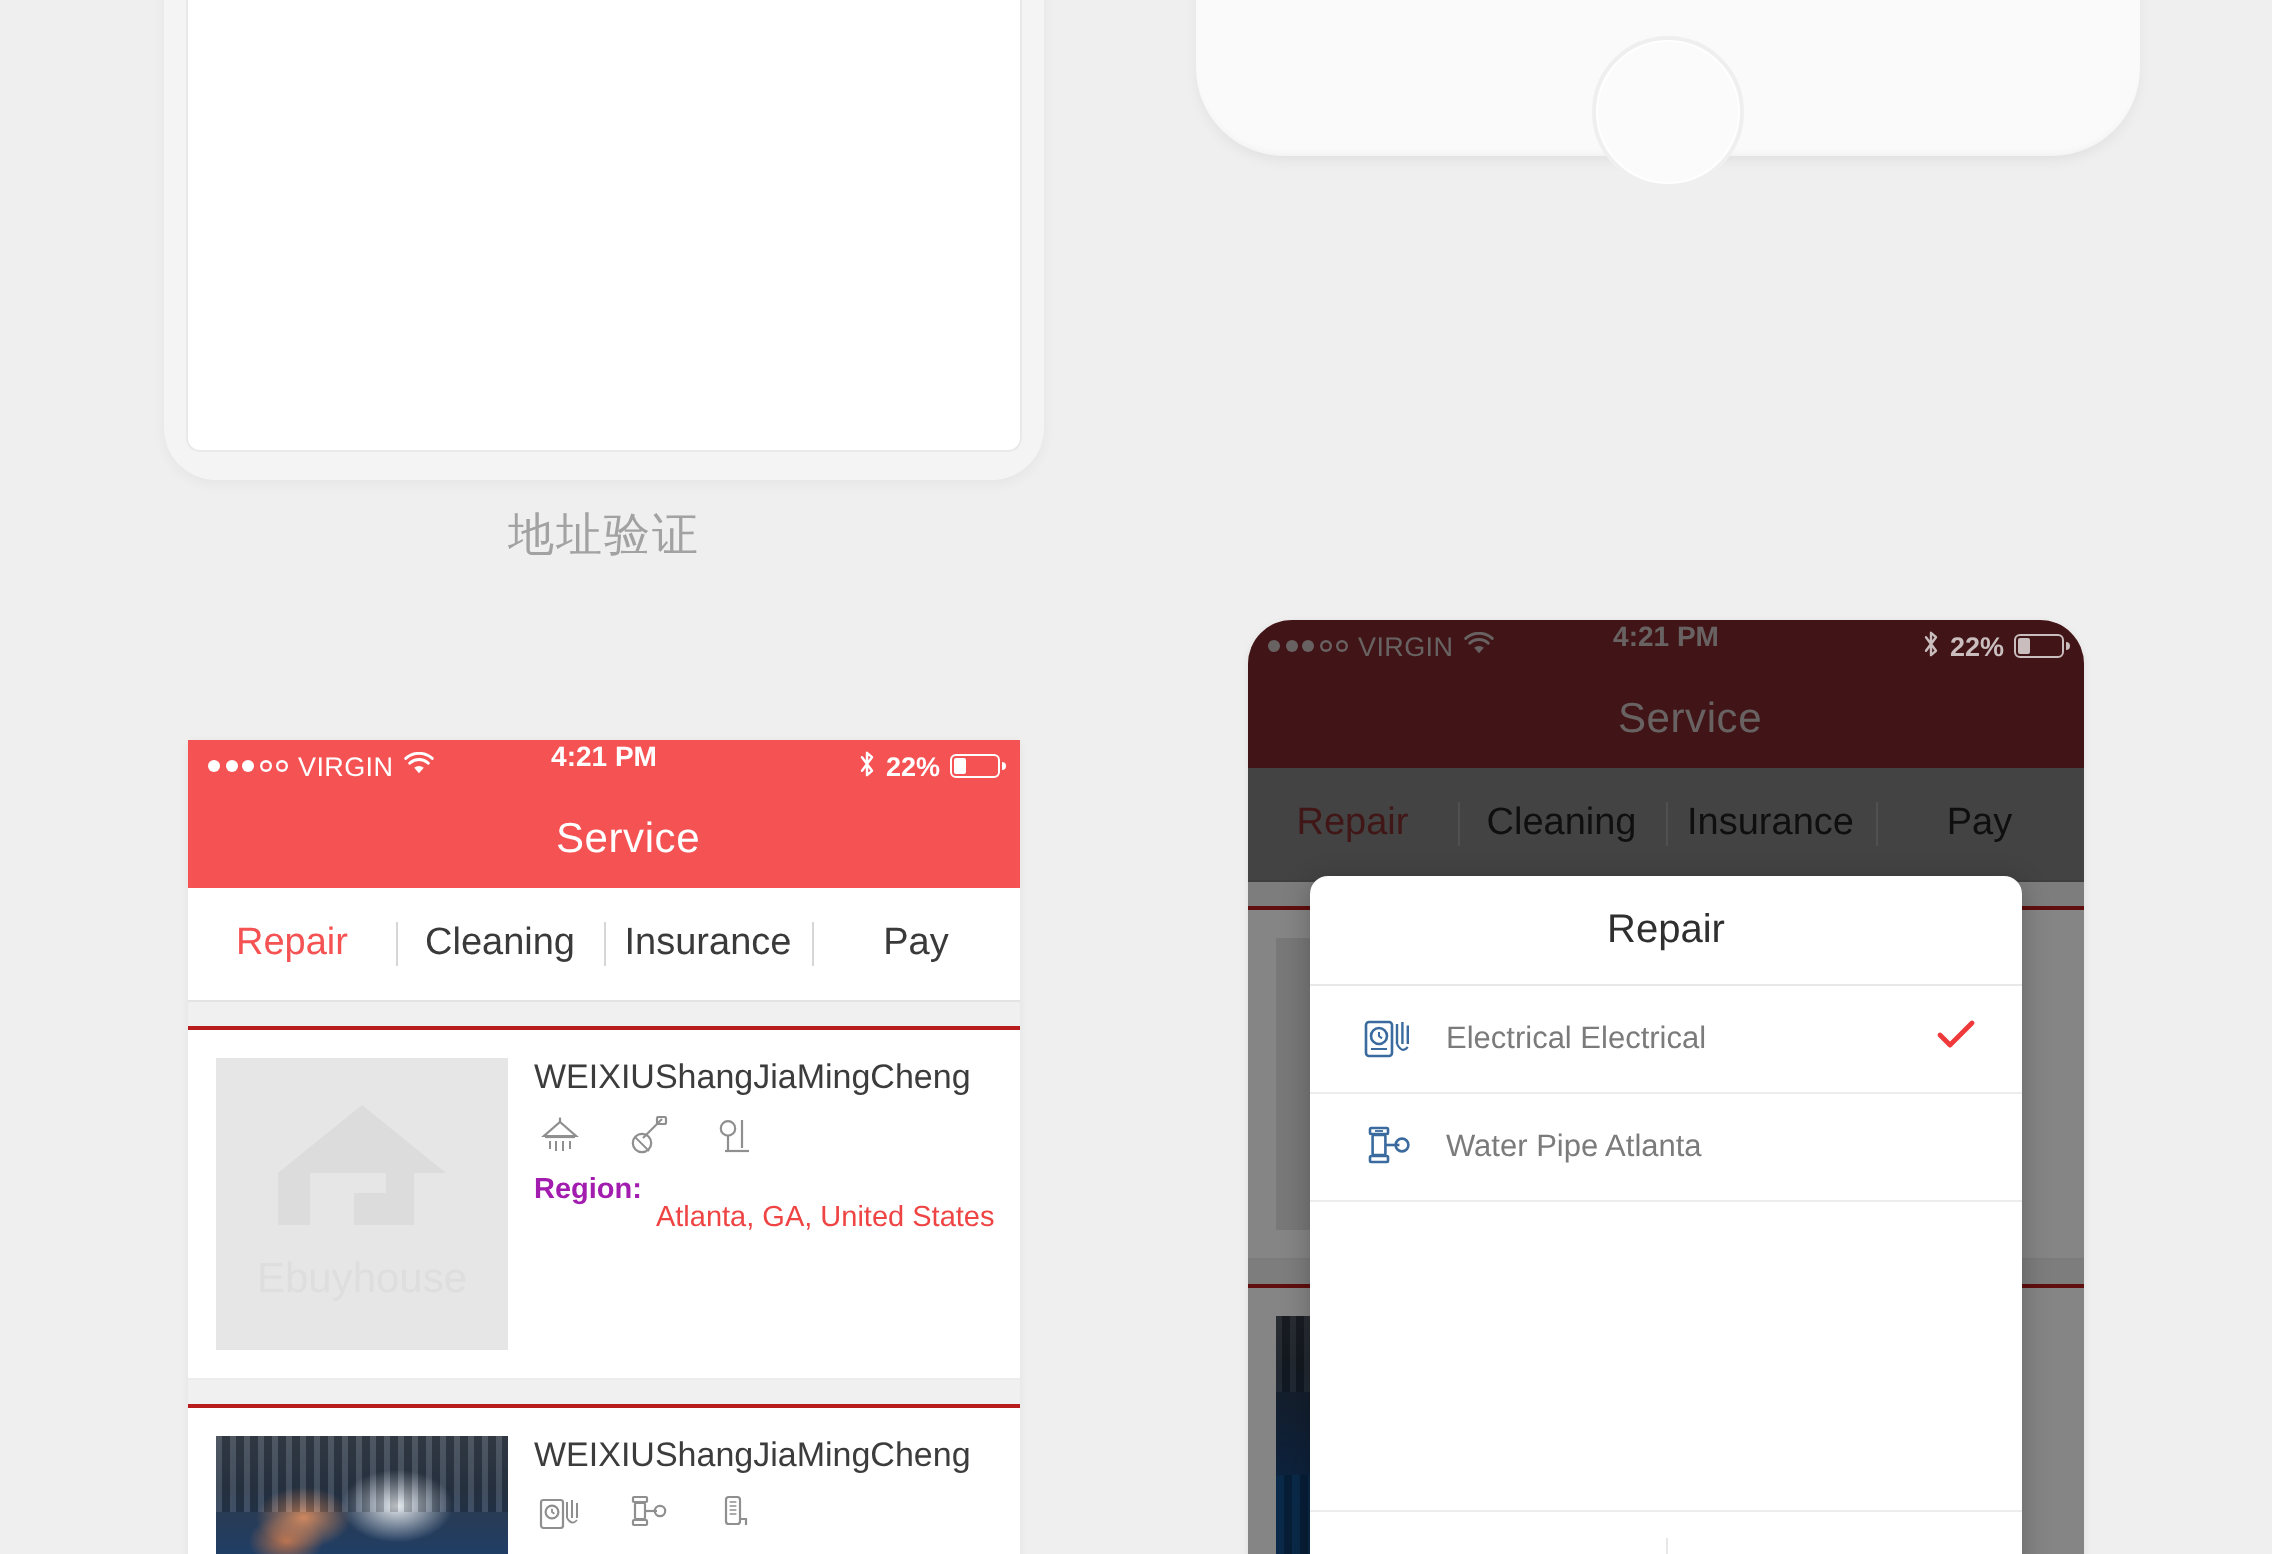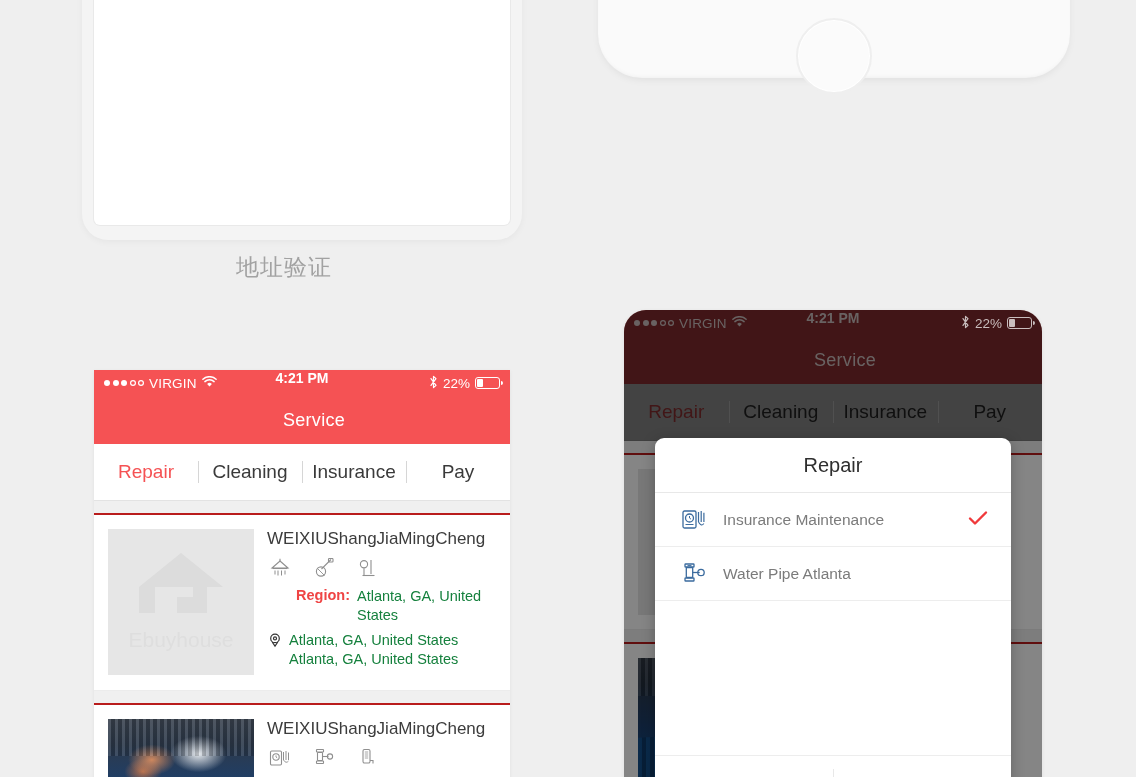--- a/index.html
+++ b/index.html
@@ -28,21 +28,21 @@
   }
   #phone-top-left-shell {
     position: absolute;
     left: 82px; top: -80px; width: 440px; height: 320px;
     border-radius: 26px;
     background: #f4f4f4;
     box-shadow: 0 2px 7px rgba(0,0,0,0.045);
   }
   #caption-address {
     position: absolute;
-    left: 76px; top: 252px; width: 416px;
+    left: 94px; top: 252px; width: 416px;
     text-align: center;
     color: #a2a2a2;
     font-size: 23px;
     letter-spacing: 1px;
   }
 
   
   #phone-top-right {
     position: absolute;
     left: 598px; top: -150px; width: 472px; height: 228px;
@@ -91,21 +91,21 @@
     pointer-events: none;
   }
   .sb-right {
     margin-left: auto; display: flex; align-items: center; gap: 5px;
     position: relative; z-index: 2;
   }
   .dots { display: flex; align-items: center; gap: 2.5px; }
   .dot { width: 6px; height: 6px; border-radius: 50%; background: #fff; }
   .dot.hollow { background: transparent; box-shadow: inset 0 0 0 1.2px #fff; }
   .carrier { font-size: 13.5px; letter-spacing: 0.2px; }
-  .pct { font-size: 13.5px; font-weight: normal; }
+  .pct { font-size: 13.5px; font-weight: bold; }
   .battery {
     width: 25px; height: 12px;
     border: 1.3px solid #fff; border-radius: 3px;
     position: relative; padding: 1.3px;
     box-sizing: border-box;
   }
   .battery::after {
     content: ""; position: absolute;
     right: -3.6px; top: 3.4px;
     width: 2px; height: 4px;
@@ -114,21 +114,21 @@
   }
   .battery i {
     display: block; height: 100%;
     width: 30%; background: #fff; border-radius: 1px;
   }
 
   
   .navbar {
     height: 48px;
     display: flex; align-items: center; justify-content: center;
-    color: #fff; font-size: 18px; letter-spacing: 0.3px; padding-left: 24px;
+    color: #fff; font-size: 21px; letter-spacing: 0.3px; padding-left: 24px;
   }
   .red-header { background: #f55254; }
   .red-header-dim { background: #7d2a2c; }
   .red-header-dim .navbar, .red-header-dim .statusbar { color: #c9bdbd; }
   .red-header-dim .dot { background: #c9bdbd; }
   .red-header-dim .dot.hollow { background: transparent; box-shadow: inset 0 0 0 1.2px #c9bdbd; }
   .red-header-dim .battery { border-color: #c9bdbd; }
   .red-header-dim .battery::after,
   .red-header-dim .battery i { background: #c9bdbd; }
 
@@ -180,22 +180,22 @@
   .thumb .ph-label {
     position: absolute; left: 0; right: 0; top: 68%;
     text-align: center;
     color: #dedede; font-size: 21px;
   }
   .cardbody { flex: 1; padding-left: 13px; min-width: 0; }
   .shopname { font-size: 17px; color: #3c3c3c; margin-bottom: 9px; }
   .svc-icons { display: flex; gap: 22px; margin: 0 0 9px 2px; }
   .svc-icons svg { display: block; }
   .field { display: flex; align-items: flex-start; margin-bottom: 6px; font-size: 14.5px; }
-  .field .lbl { color: #ef4444; font-weight: bold; margin-right: 7px; white-space: nowrap; margin-left: 29px; }
-  .field .val { color: #15803d; line-height: 1.32; }
+  .field .lbl { color: #a21caf; font-weight: bold; margin-right: 7px; white-space: nowrap; }
+  .field .val { color: #ef4444; line-height: 1.32; margin-top: 13px; }
   .field .ico { flex: 0 0 22px; margin-top: 1px; }
   .field .ico svg { display: block; }
 
   
   .photo {
     position: absolute; inset: 0;
     background:
       radial-gradient(ellipse 34px 22px at 30% 28%, rgba(216,140,95,0.95), rgba(216,140,95,0) 70%),
       radial-gradient(ellipse 26px 18px at 24% 36%, rgba(198,118,76,0.9), rgba(198,118,76,0) 72%),
       radial-gradient(ellipse 40px 26px at 62% 24%, rgba(236,240,244,0.95), rgba(236,240,244,0) 70%),
@@ -352,30 +352,20 @@
                 <path d="M14 2 v14"></path>
                 <path d="M5.5 17.5 h12"></path>
                 <circle cx="7" cy="6.2" r="3.6"></circle>
                 <path d="M7 9.8 v7.5"></path>
               </svg>
             </span>
           </div>
           <div class="field">
             <span class="lbl">Region:</span>
             <span class="val">Atlanta, GA, United States</span>
-          </div>
-          <div class="field">
-            <span class="ico">
-              <svg width="16" height="16" viewBox="0 0 16 16" stroke="#333" stroke-width="1.2" fill="none">
-                <circle cx="8" cy="6.4" r="4.3"></circle>
-                <circle cx="8" cy="6.4" r="1.5"></circle>
-                <path d="M5.2 10 L8 14.2 L10.8 10"></path>
-              </svg>
-            </span>
-            <span class="val">Atlanta, GA, United States Atlanta, GA, United States</span>
           </div>
         </div>
       </div>
 
       <div class="sep"></div>
 
       <div class="card">
         <div class="thumb">
           <span class="photo"></span>
         </div>
@@ -488,21 +478,21 @@
             <span class="mi">
               <svg width="26" height="26" viewBox="0 0 26 26" stroke="#3b6b9e" stroke-width="1.3" fill="none">
                 <rect x="2" y="4" width="13" height="17" rx="1.5"></rect>
                 <circle cx="8.5" cy="11" r="4"></circle>
                 <path d="M8.5 9 v2 l1.5 1.2" stroke-width="1"></path>
                 <path d="M4.5 17.5 h8" stroke-width="1"></path>
                 <path d="M17.5 5 v10 M20.2 4 v11 M22.9 5.8 v9.2" stroke-width="1.2"></path>
                 <path d="M17.5 15 q2.7 5 5.4 1.5" stroke-width="1.1"></path>
               </svg>
             </span>
-            <span class="mlabel">Insurance Maintenance</span>
+            <span class="mlabel">Electrical Electrical</span>
             <span class="mcheck">
               <svg width="20" height="16" viewBox="0 0 20 16">
                 <path d="M2 8.5 L7 13.5 L18 2.5" stroke="#f0393b" stroke-width="2.4" fill="none" stroke-linecap="round" stroke-linejoin="round"></path>
               </svg>
             </span>
           </div>
 
           <div class="modal-row">
             <span class="mi">
               <svg width="26" height="26" viewBox="0 0 26 26" stroke="#3b6b9e" stroke-width="1.3" fill="none">

